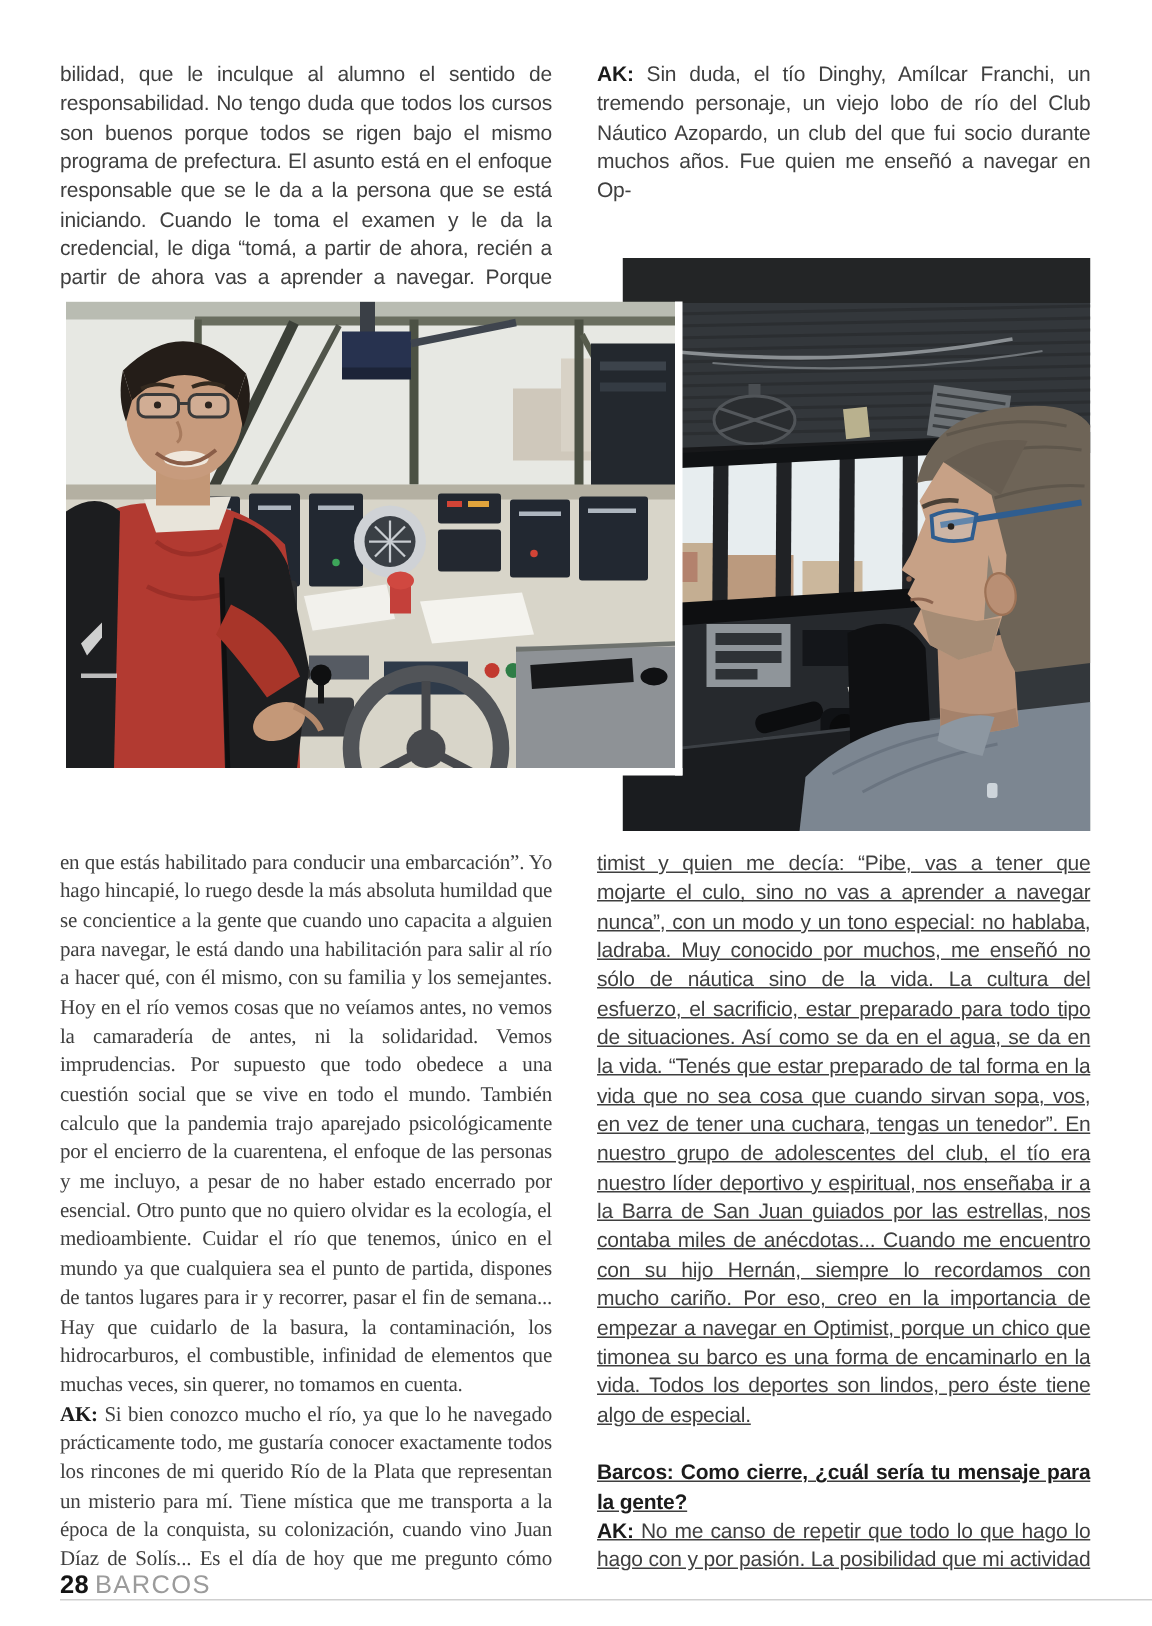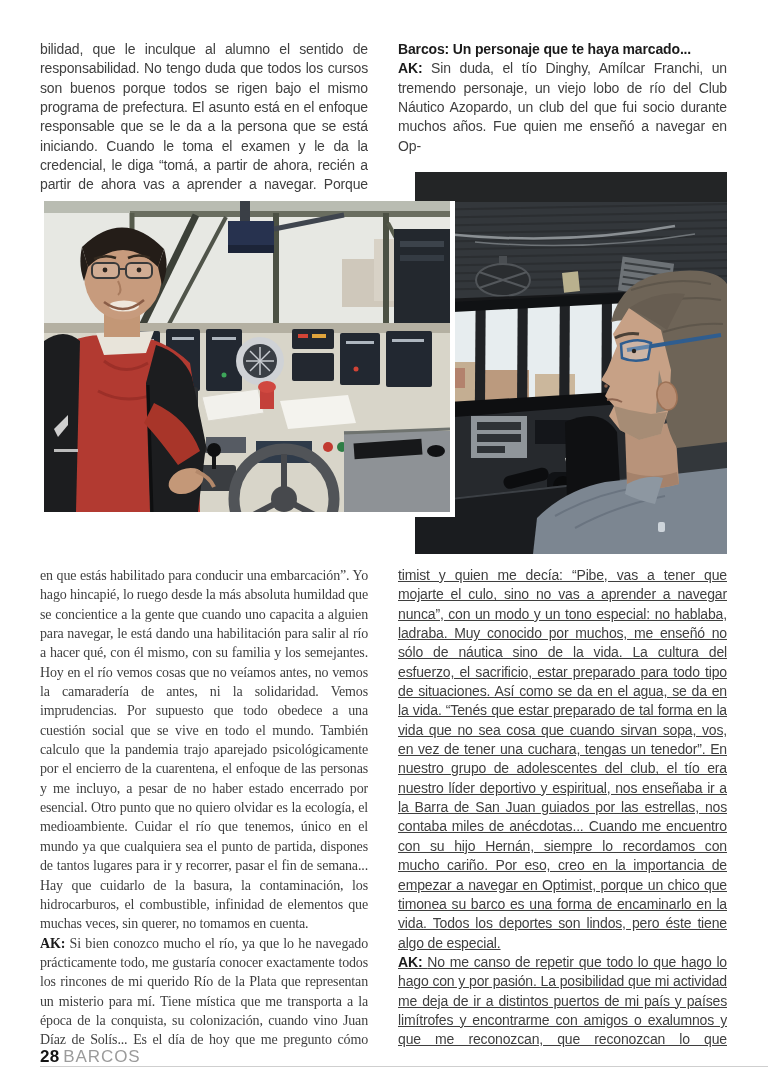--- a/index.html
+++ b/index.html
@@ -40,21 +40,20 @@
 </style>
 </head>
 <body>
 
 <div class="page">
 
   <section class="textblock tb-top-left">
       <p class="body-para">bilidad, que le inculque al alumno el sentido de responsabilidad. No tengo duda que todos los cursos son buenos porque todos se rigen bajo el mismo programa de prefectura. El asunto está en el enfoque responsable que se le da a la persona que se está iniciando. Cuando le toma el examen y le da la credencial, le diga “tomá, a partir de ahora, recién a partir de ahora vas a aprender a navegar. Porque todo lo demás fue práctica, un ensayo hasta el momento</p>
     </section>
   <section class="textblock tb-top-right">
-      <p class="q-heading">Barcos: Un personaje que te haya marcado...</p>
       <p class="body-para"><strong>AK: </strong>Sin duda, el tío Dinghy, Amílcar Franchi, un tremendo personaje, un viejo lobo de río del Club Náutico Azopardo, un club del que fui socio durante muchos años. Fue quien me enseñó a navegar en Op-</p>
     </section>
 
   <figure class="photo photo-right">
     <svg viewBox="0 0 312 382" preserveAspectRatio="none">
       <rect x="0" y="0" width="312" height="382" fill="#33373b"></rect>
 
       <rect x="0" y="0" width="312" height="30" fill="#232526"></rect>
       <g stroke="#2b2e31" stroke-width="2">
         <path d="M0,38 L312,32"></path>
@@ -280,20 +279,21 @@
       </g>
     </svg>
   </figure>
 
   <section class="textblock tb-mid-left">
       <p class="body-para">en que estás habilitado para conducir una embarcación”. Yo hago hincapié, lo ruego desde la más absoluta humildad que se concientice a la gente que cuando uno capacita a alguien para navegar, le está dando una habilitación para salir al río a hacer qué, con él mismo, con su familia y los semejantes. Hoy en el río vemos cosas que no veíamos antes, no vemos la camaradería de antes, ni la solidaridad. Vemos imprudencias. Por supuesto que todo obedece a una cuestión social que se vive en todo el mundo. También calculo que la pandemia trajo aparejado psicológicamente por el encierro de la cuarentena, el enfoque de las personas y me incluyo, a pesar de no haber estado encerrado por esencial. Otro punto que no quiero olvidar es la ecología, el medioambiente. Cuidar el río que tenemos, único en el mundo ya que cualquiera sea el punto de partida, dispones de tantos lugares para ir y recorrer, pasar el fin de semana... Hay que cuidarlo de la basura, la contaminación, los hidrocarburos, el combustible, infinidad de elementos que muchas veces, sin querer, no tomamos en cuenta.</p>
       <p class="body-para"><strong>AK: </strong>Si bien conozco mucho el río, ya que lo he navegado prácticamente todo, me gustaría conocer exactamente todos los rincones de mi querido Río de la Plata que representan un misterio para mí. Tiene mística que me transporta a la época de la conquista, su colonización, cuando vino Juan Díaz de Solís... Es el día de hoy que me pregunto cómo hicieron para navegar todo este río y dentro de mi cabeza se genera todo un folklore, una mezcla muy rara que hace que piense que si esas personas pudieron hacerlo con todos los elementos tan</p>
     </section>
   <section class="textblock tb-mid-right">
       <p class="body-para">timist y quien me decía: “Pibe, vas a tener que mojarte el culo, sino no vas a aprender a navegar nunca”, con un modo y un tono especial: no hablaba, ladraba. Muy conocido por muchos, me enseñó no sólo de náutica sino de la vida. La cultura del esfuerzo, el sacrificio, estar preparado para todo tipo de situaciones. Así como se da en el agua, se da en la vida. “Tenés que estar preparado de tal forma en la vida que no sea cosa que cuando sirvan sopa, vos, en vez de tener una cuchara, tengas un tenedor”. En nuestro grupo de adolescentes del club, el tío era nuestro líder deportivo y espiritual, nos enseñaba ir a la Barra de San Juan guiados por las estrellas, nos contaba miles de anécdotas... Cuando me encuentro con su hijo Hernán, siempre lo recordamos con mucho cariño. Por eso, creo en la importancia de empezar a navegar en Optimist, porque un chico que timonea su barco es una forma de encaminarlo en la vida. Todos los deportes son lindos, pero éste tiene algo de especial.</p>
+      <p class="q-heading">Barcos: Como cierre, ¿cuál sería tu mensaje para la gente?</p>
       <p class="body-para"><strong>AK: </strong>No me canso de repetir que todo lo que hago lo hago con y por pasión. La posibilidad que mi actividad me deja de ir a distintos puertos de mi país y países limítrofes y encontrarme con amigos o exalumnos y que me reconozcan, que reconozcan lo que aprendieron conmigo y ver adónde llegaron me da muchísima satisfacción. Me auto califico como promotor de la náutica deportiva. Mi mensaje es que todos vengan al río, que no le tengan miedo, sí respeto, que se animen a disfrutar porque a mí me cambió la vida. Y a todos les pasó, en mayor o menor medida, lo mismo. Realmente no tiene precio.</p>
     </section>
 
   <footer class="pagefooter">
     <span class="pagenum">28</span><span class="mag">BARCOS</span>
   </footer>
   <div class="footer-rule"></div>
 
 </div>
 

